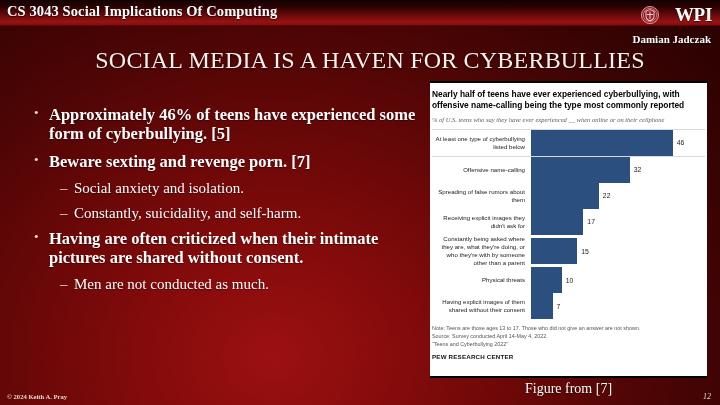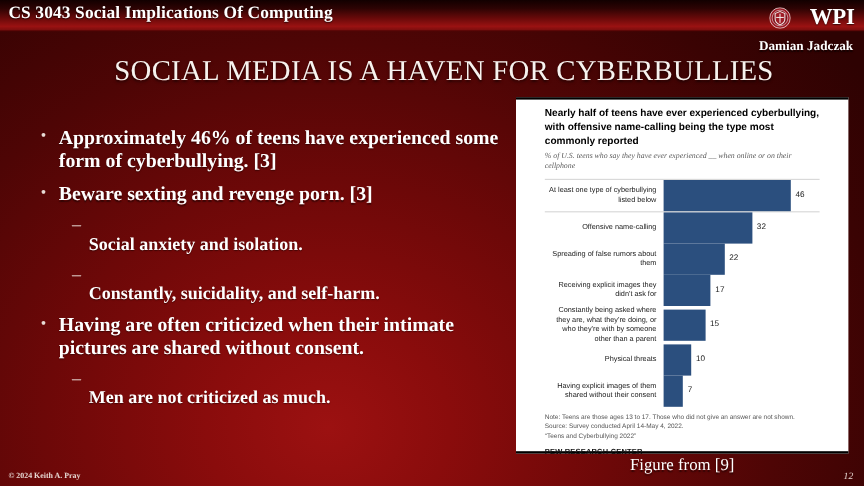--- a/index.html
+++ b/index.html
@@ -63,27 +63,27 @@
   }
   .bl .tx{
     color:#ffffff;flex:1 1 auto;line-height:1.16;
     text-shadow:0 1px 1px rgba(0,0,0,.45);
   }
   .lvl1{margin-bottom:9px;}
   .lvl1 .mk{font-size:13px;width:15px;padding-top:1px;}
   .lvl1 .tx{font-size:16.5px;font-weight:bold;}
   .lvl2{margin-left:26px;margin-bottom:7px;}
   .lvl2 .mk{font-size:15px;width:14px;padding-top:0px;}
-  .lvl2 .tx{font-size:15px;font-weight:bold;margin-top:16px;}
+  .lvl2 .tx{font-size:15px;font-weight:normal;}
   
   .chart{
     position:absolute;left:430px;top:81px;width:277px;height:297px;
     background:#ffffff;
     box-sizing:border-box;
-    padding:0 24px;
+    padding:0 2px;
     border-top:2px solid #000;
     border-bottom:2px solid #000;
   }
   .c-title{
     font-family:"Liberation Sans",sans-serif;
     font-weight:bold;font-size:8.4px;color:#000;
     line-height:1.34;margin-top:6px;
   }
   .c-sub{
     font-family:"Liberation Serif",serif;
@@ -152,41 +152,41 @@
     </div>
   </div>
 
   <div class="author">Damian Jadczak</div>
 
   <div class="title">SOCIAL MEDIA IS A HAVEN FOR CYBERBULLIES</div>
 
   <div class="body">
     <div class="bl lvl1">
       <span class="mk">•</span>
-      <span class="tx">Approximately 46% of teens have experienced some form of cyberbullying. [3]</span>
+      <span class="tx">Approximately 46% of teens have experienced some form of cyberbullying. [5]</span>
     </div>
     <div class="bl lvl1">
       <span class="mk">•</span>
-      <span class="tx">Beware sexting and revenge porn. [3]</span>
+      <span class="tx">Beware sexting and revenge porn. [7]</span>
     </div>
     <div class="bl lvl2">
       <span class="mk">–</span>
       <span class="tx">Social anxiety and isolation.</span>
     </div>
     <div class="bl lvl2">
       <span class="mk">–</span>
       <span class="tx">Constantly, suicidality, and self-harm.</span>
     </div>
     <div class="bl lvl1">
       <span class="mk">•</span>
       <span class="tx">Having are often criticized when their intimate pictures are shared without consent.</span>
     </div>
     <div class="bl lvl2">
       <span class="mk">–</span>
-      <span class="tx">Men are not criticized as much.</span>
+      <span class="tx">Men are not conducted as much.</span>
     </div>
   </div>
 
   <div class="chart">
     <div class="c-title">Nearly half of teens have ever experienced cyberbullying, with offensive name-calling being the type most commonly reported</div>
     <div class="c-sub">% of U.S. teens who say they have ever experienced __ when online or on their cellphone</div>
 
     <div class="rows">
       <div class="row sep">
         <div class="r-lab">At least one type of cyberbullying listed below</div>
@@ -240,17 +240,17 @@
     </div>
 
     <div class="notes">
       <div class="note">Note: Teens are those ages 13 to 17. Those who did not give an answer are not shown.</div>
       <div class="note">Source: Survey conducted April 14-May 4, 2022.</div>
       <div class="note">“Teens and Cyberbullying 2022”</div>
       <div class="pew">PEW RESEARCH CENTER</div>
     </div>
   </div>
 
-  <div class="figcap">Figure from [9]</div>
+  <div class="figcap">Figure from [7]</div>
   <div class="copy">© 2024 Keith A. Pray</div>
   <div class="pageno">12</div>
 
 </div>
 
 </body></html>

